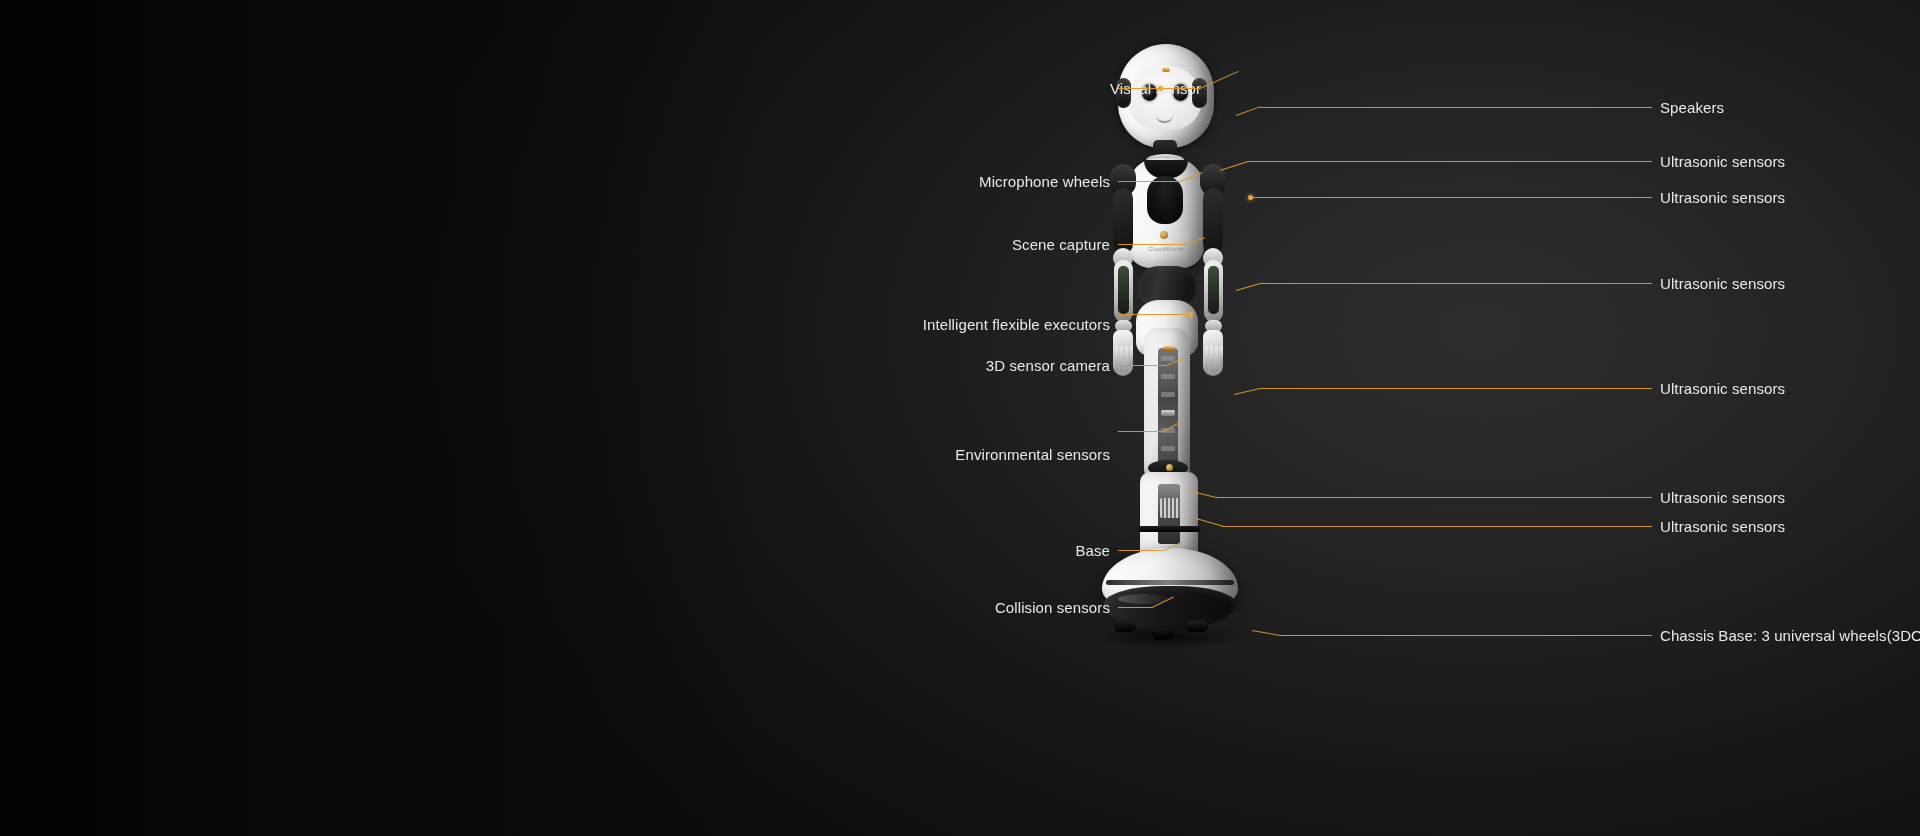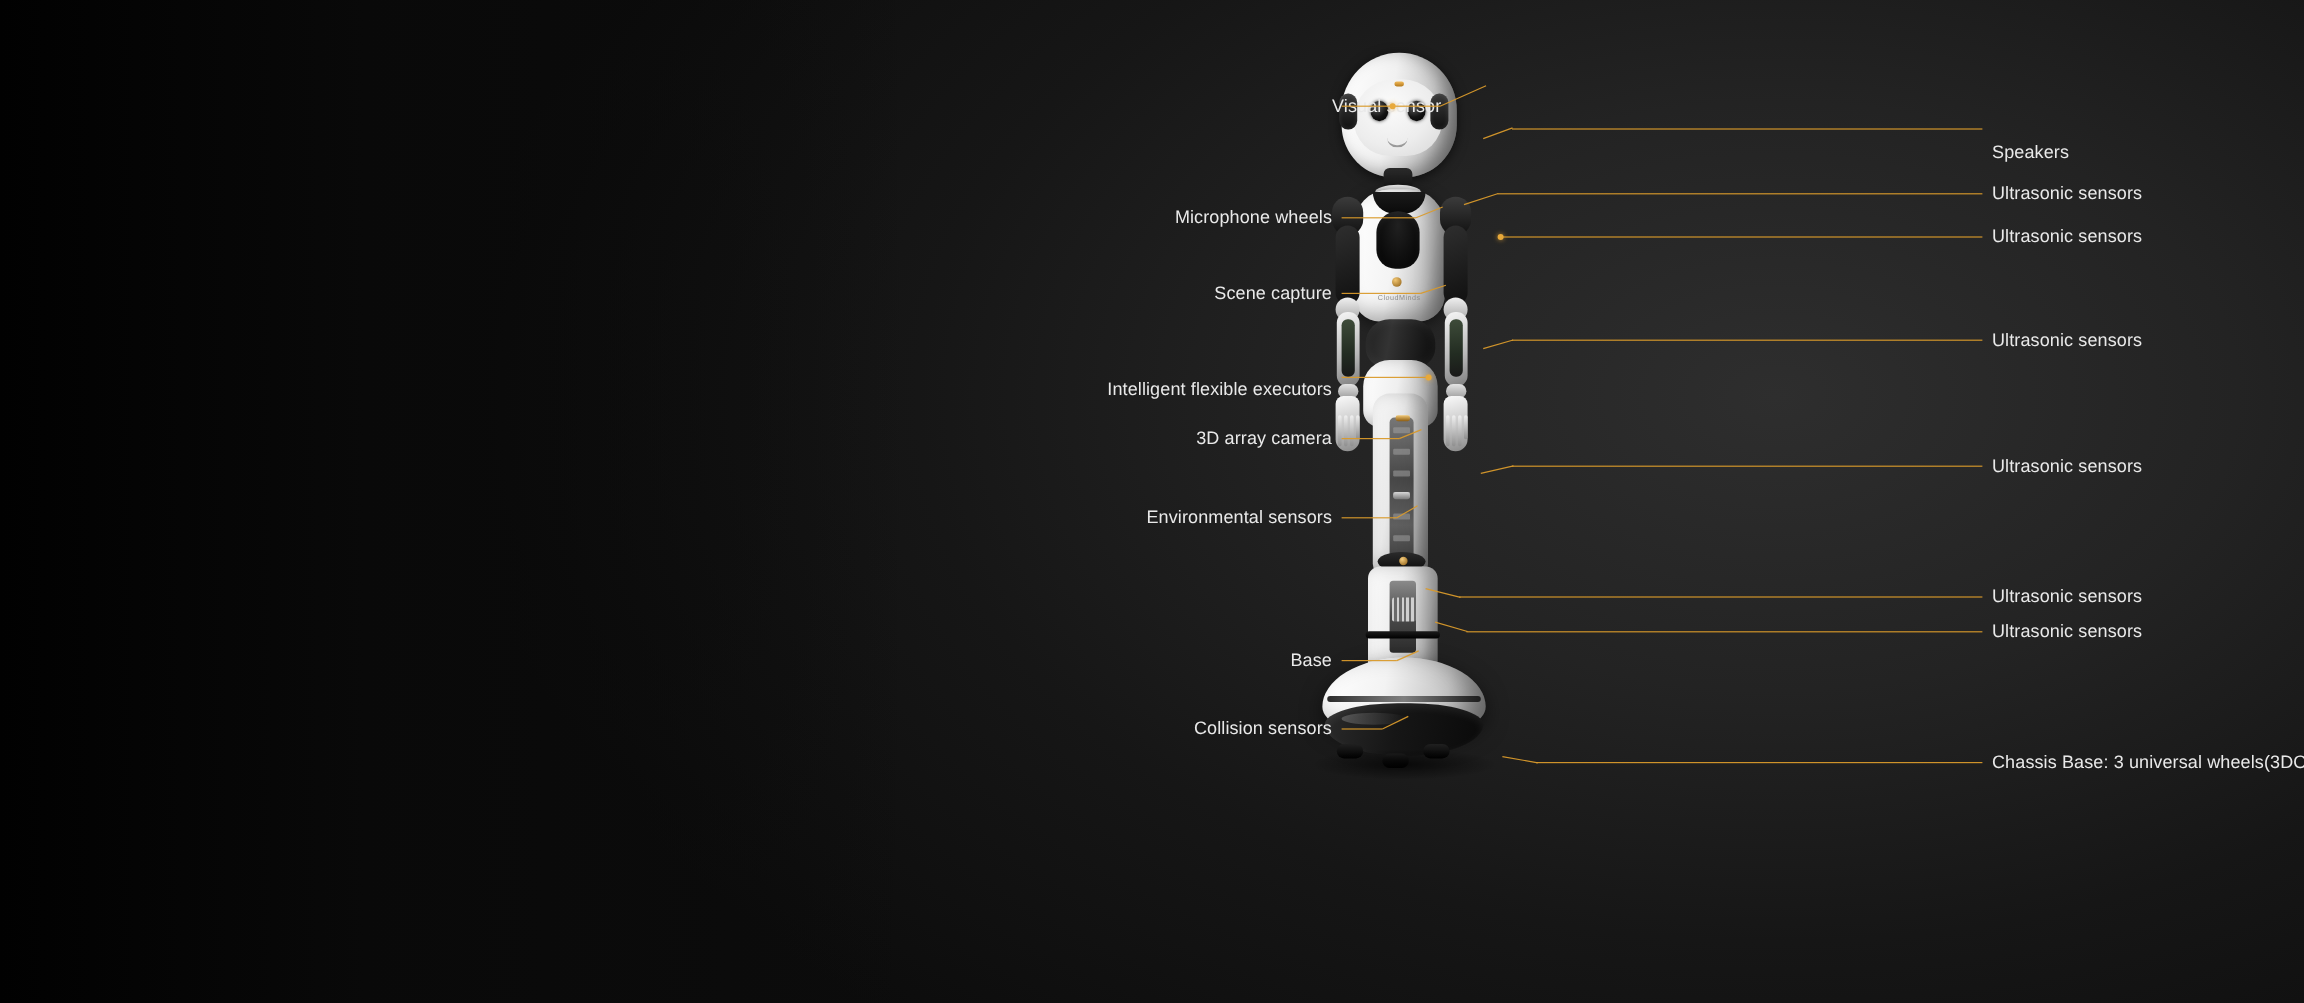--- a/index.html
+++ b/index.html
@@ -399,37 +399,37 @@
   <div class="leader diag" style="left:1180px; top:181px; width:24px; transform:rotate(-22deg);"></div>
 
   <div class="label left" style="left:1110px; top:236px; transform:translateX(-100%);">Scene capture</div>
   <div class="leader" style="left:1118px; top:244px; width:66px;"></div>
   <div class="leader diag" style="left:1184px; top:244px; width:22px; transform:rotate(-18deg);"></div>
 
   <div class="label left" style="left:1110px; top:316px; transform:translateX(-100%);">Intelligent flexible executors</div>
   <div class="leader" style="left:1118px; top:314px; width:72px;"></div>
   <div class="dot" style="left:1188px; top:312px;"></div>
 
-  <div class="label left" style="left:1110px; top:357px; transform:translateX(-100%);">3D array camera</div>
+  <div class="label left" style="left:1110px; top:357px; transform:translateX(-100%);">3D sensor camera</div>
   <div class="leader" style="left:1118px; top:365px; width:48px;"></div>
   <div class="leader diag" style="left:1166px; top:365px; width:20px; transform:rotate(-22deg);"></div>
 
-  <div class="label left" style="left:1110px; top:423px; transform:translateX(-100%);text-align:center;">Environmental sensors</div>
+  <div class="label left" style="left:1110px; top:446px; transform:translateX(-100%);text-align:center;">Environmental sensors</div>
   <div class="leader" style="left:1118px; top:431px; width:46px;"></div>
   <div class="leader diag" style="left:1164px; top:431px; width:20px; transform:rotate(-30deg);"></div>
 
   <div class="label left" style="left:1110px; top:542px; transform:translateX(-100%);">Base</div>
   <div class="leader" style="left:1118px; top:550px; width:46px;"></div>
   <div class="leader diag" style="left:1164px; top:550px; width:20px; transform:rotate(-24deg);"></div>
 
   <div class="label left" style="left:1110px; top:599px; transform:translateX(-100%);">Collision sensors</div>
   <div class="leader" style="left:1118px; top:607px; width:34px;"></div>
   <div class="leader diag" style="left:1152px; top:607px; width:24px; transform:rotate(-26deg);"></div>
 
-  <div class="label right" style="left:1660px; top:99px;margin-top:20px;">Speakers</div>
+  <div class="label right" style="left:1660px; top:99px;">Speakers</div>
   <div class="leader" style="left:1260px; top:107px; width:392px;"></div>
   <div class="leader diag" style="left:1236px; top:115px; width:26px; transform:rotate(-20deg);"></div>
 
   <div class="label right" style="left:1660px; top:153px;">Ultrasonic sensors</div>
   <div class="leader" style="left:1248px; top:161px; width:404px;"></div>
   <div class="leader diag" style="left:1220px; top:170px; width:30px; transform:rotate(-18deg);"></div>
 
   <div class="label right" style="left:1660px; top:189px;">Ultrasonic sensors</div>
   <div class="leader" style="left:1252px; top:197px; width:400px;"></div>
   <div class="dot" style="left:1248px; top:195px;"></div>

